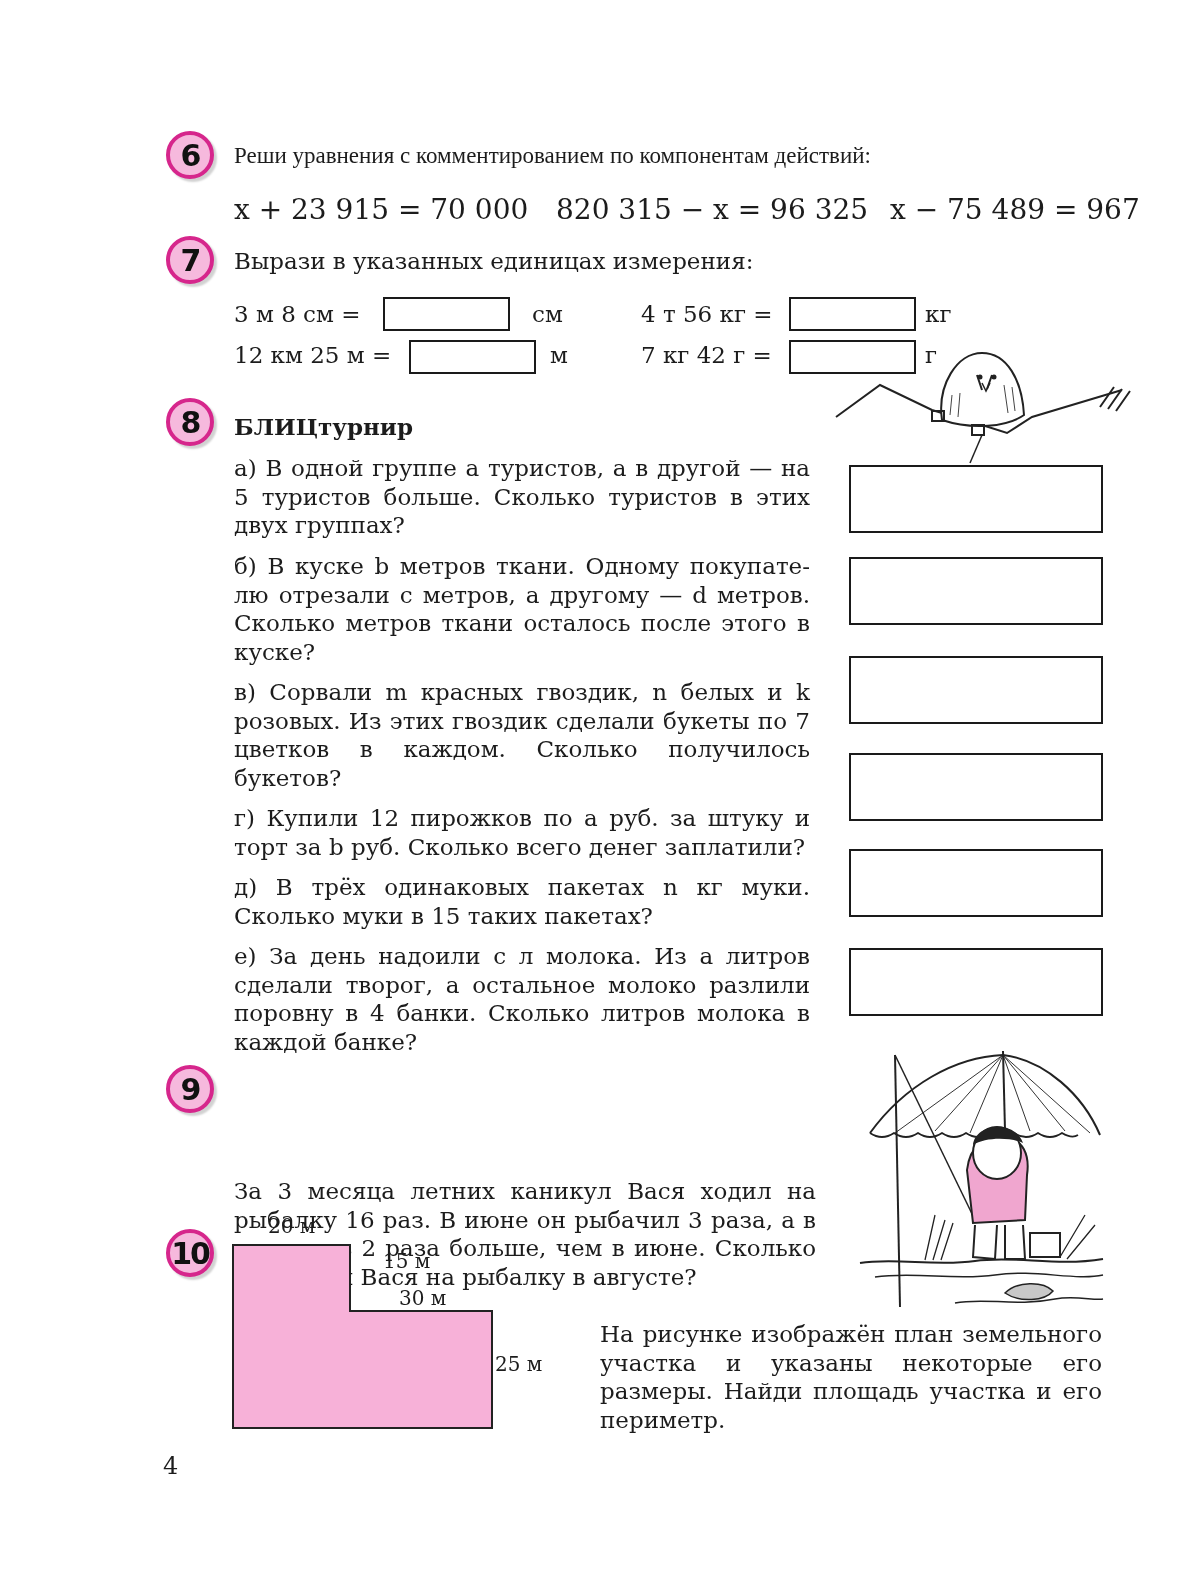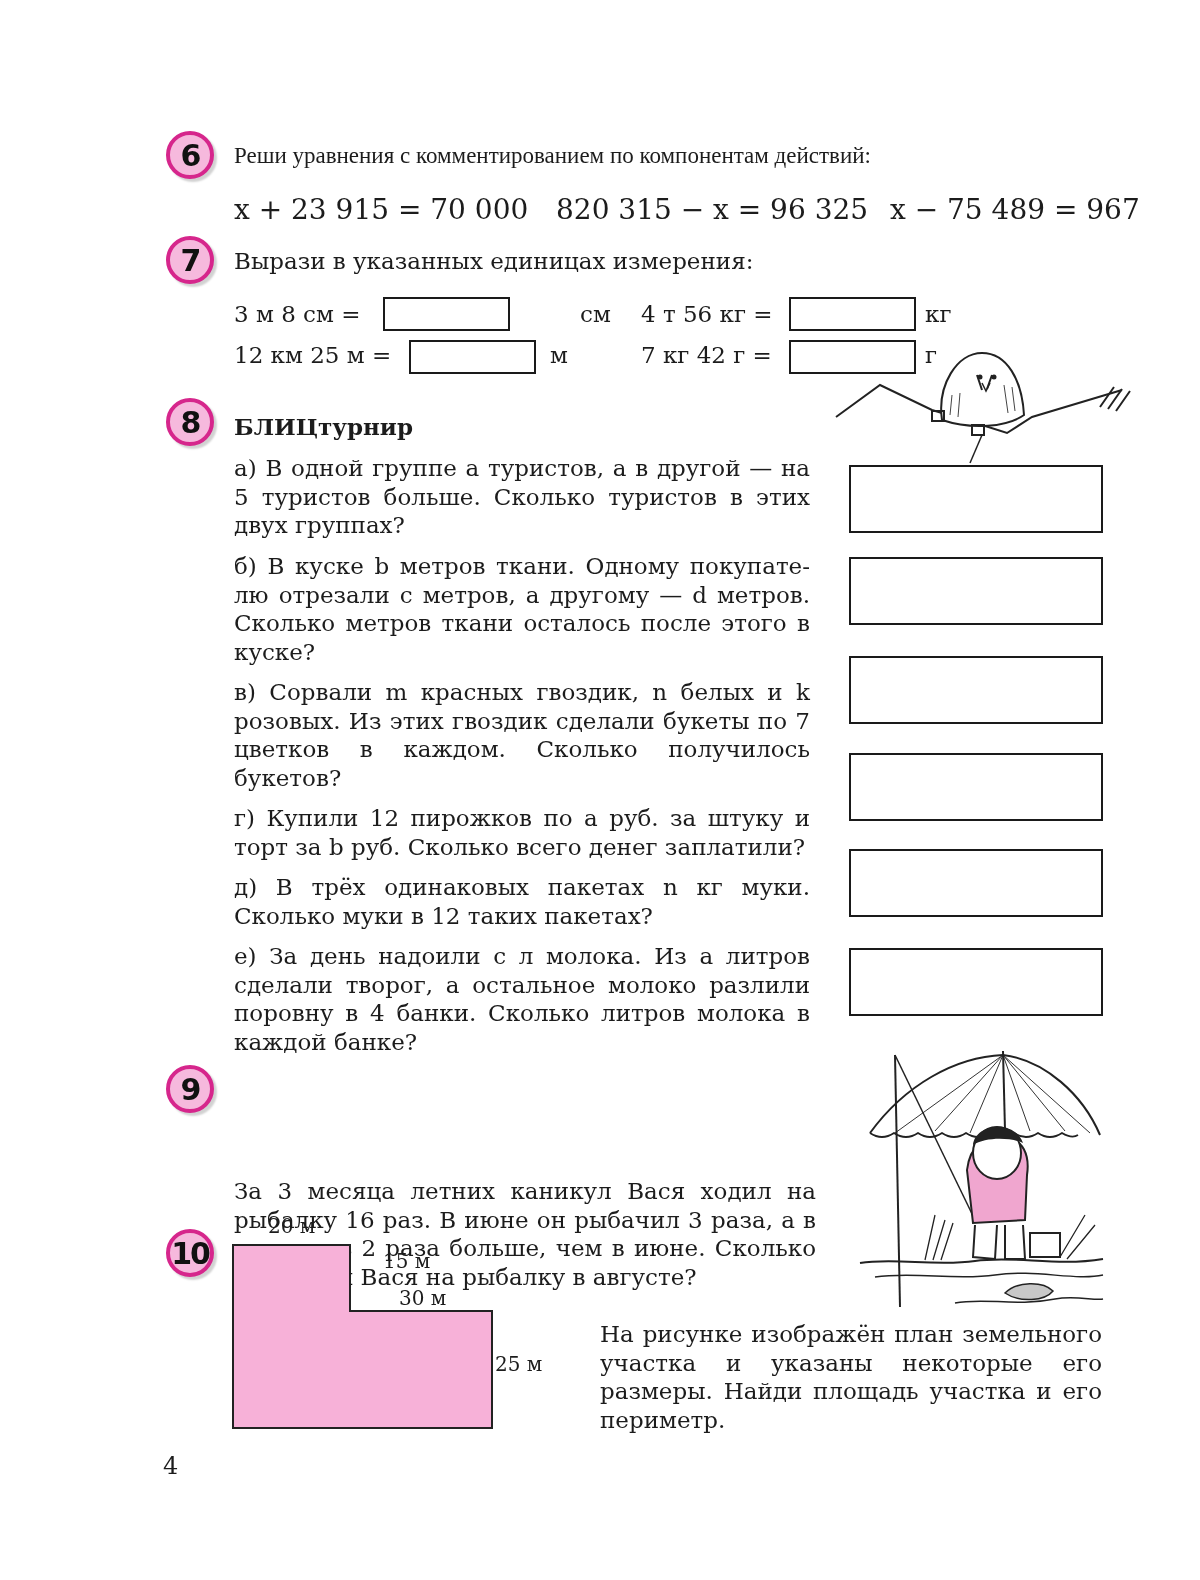--- a/index.html
+++ b/index.html
@@ -31,21 +31,21 @@
 <div class="abs eq" style="left:556px;top:193px;">820 315 − x = 96 325</div>
 <div class="abs eq" style="left:890px;top:193px;">x − 75 489 = 967</div>
 
 <div class="badge" style="left:166px;top:236px;">
     <span>7</span>
   </div>
 <div class="abs title" style="left:234px;top:248px;">Вырази в указанных единицах измерения:</div>
 
 <div class="abs txt" style="left:234px;top:300px;">3 м 8 см =</div>
 <div class="box" style="left:383px;top:297px;width:127px;height:34px;"></div>
-<div class="abs txt" style="left:532px;top:300px;margin-left:48px;">см</div>
+<div class="abs txt" style="left:532px;top:300px;">см</div>
 
 <div class="abs txt" style="left:641px;top:300px;">4 т 56 кг  =</div>
 <div class="box" style="left:789px;top:297px;width:127px;height:34px;"></div>
 <div class="abs txt" style="left:925px;top:300px;">кг</div>
 
 <div class="abs txt" style="left:234px;top:341px;">12 км 25 м =</div>
 <div class="box" style="left:409px;top:340px;width:127px;height:34px;"></div>
 <div class="abs txt" style="left:550px;top:341px;">м</div>
 
 <div class="abs txt" style="left:641px;top:341px;">7 кг 42 г  =</div>
@@ -90,21 +90,21 @@
 <div class="box" style="left:849px;top:656px;width:254px;height:68px;"></div>
 
 <div class="para" style="left:234px;top:804px;">
   <span>г)</span>
   <span>Купили 12 пирожков по a руб. за штуку и торт за b руб. Сколько всего денег заплатили?</span>
 </div>
 <div class="box" style="left:849px;top:753px;width:254px;height:68px;"></div>
 
 <div class="para" style="left:234px;top:873px;">
   <span>д)</span>
-  <span>В трёх одинаковых пакетах n кг муки. Сколько муки в 12 таких пакетах?</span>
+  <span>В трёх одинаковых пакетах n кг муки. Сколько муки в 15 таких пакетах?</span>
 </div>
 <div class="box" style="left:849px;top:849px;width:254px;height:68px;"></div>
 
 <div class="para" style="left:234px;top:942px;">
   <span>е)</span>
   <span>За день надоили c л молока. Из a литров сделали творог, а остальное молоко разлили поровну в 4 банки. Сколько литров молока в каждой банке?</span>
 </div>
 <div class="box" style="left:849px;top:948px;width:254px;height:68px;"></div>
 
 <div class="badge" style="left:166px;top:1065px;">

